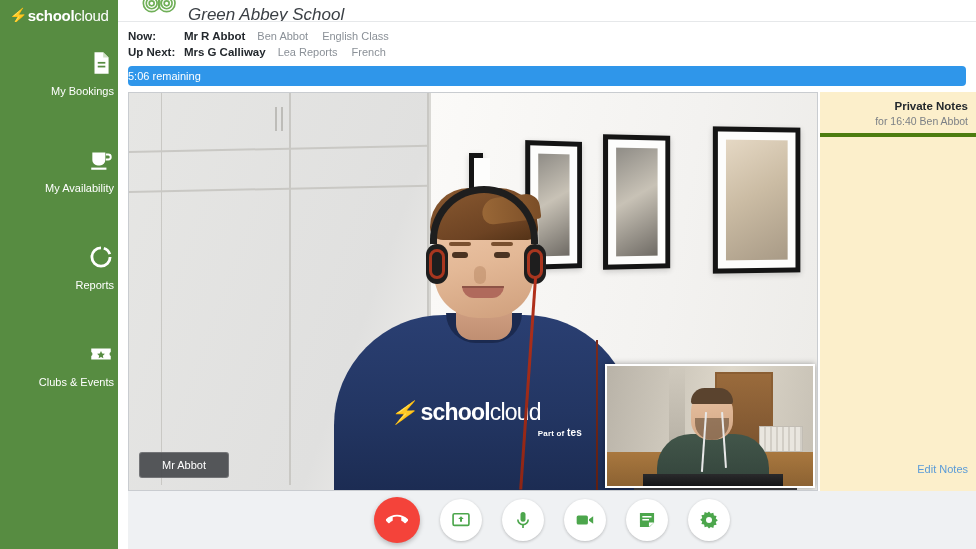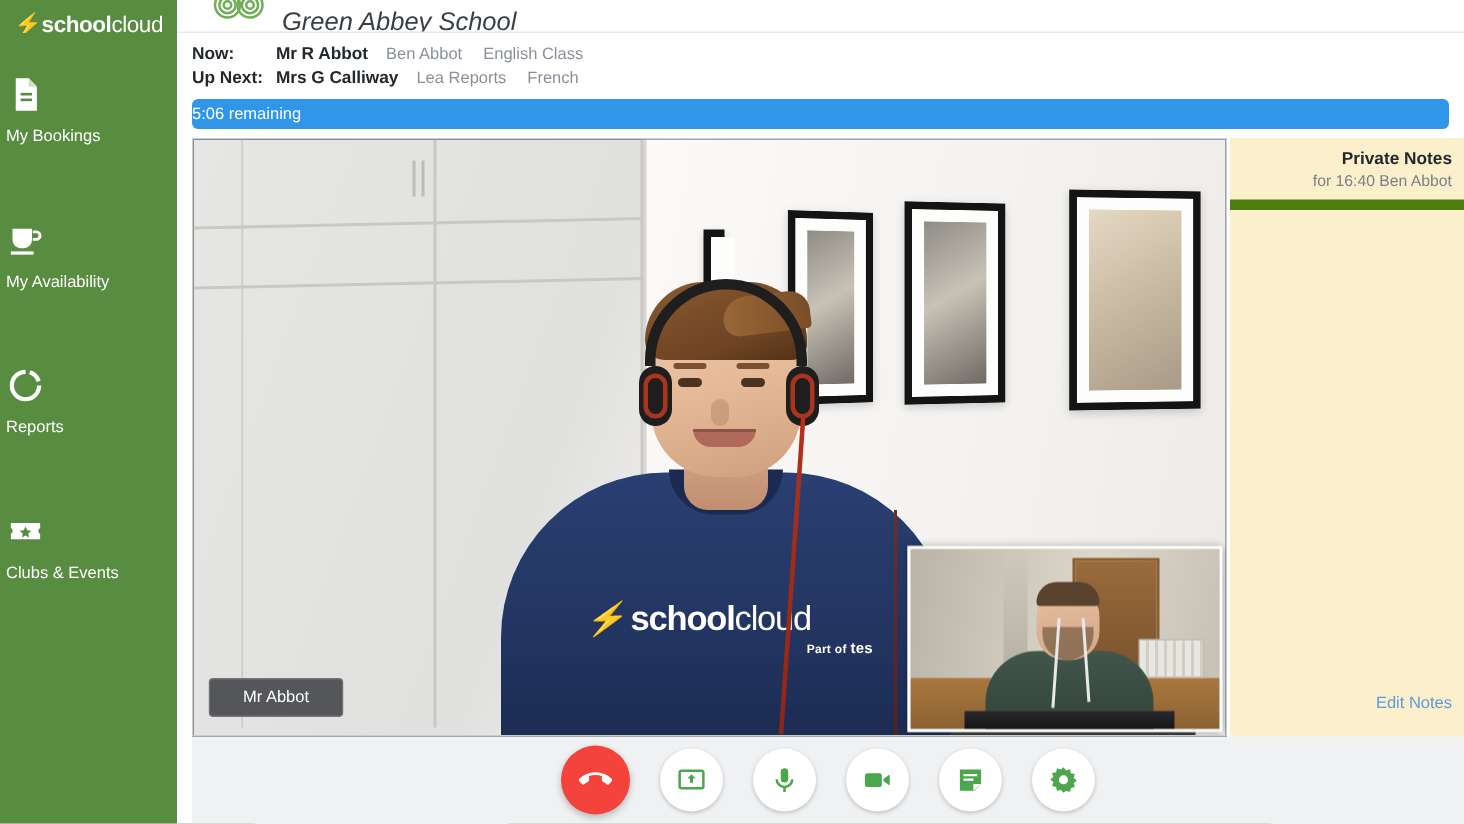--- a/index.html
+++ b/index.html
@@ -27,21 +27,21 @@
   }
   #brand-text {
     font-size: 15px; font-weight: bold; color: #ffffff;
     letter-spacing: -0.3px; white-space: nowrap;
     position: relative; top: 3px;
   }
   #brand-text .bolt { color: #F5D547; }
   #brand-text .light { font-weight: normal; }
   .nav-list { padding-top: 14px; }
   .nav-item {
-    display: flex; flex-direction: column; align-items: flex-start;
+    display: flex; flex-direction: column; align-items: flex-end;
     justify-content: center;
     padding: 14px 4px 10px 4px;
     margin-bottom: 26px;
     cursor: pointer;
     color: #fff;
   }
   .nav-icon { width: 26px; height: 26px; margin-bottom: 9px; display:block; }
   .nav-label { font-size: 11px; color: #ffffff; text-align: center; line-height: 1.1; }
 
   
@@ -249,21 +249,21 @@
   #sv-cord-r { position:absolute; left:116px; top:46px; width:2px; height:56px; background:#e8e8e8; transform: rotate(-4deg);}
   #sv-laptop { position:absolute; left:36px; bottom:0; width:140px; height:12px;
     background: linear-gradient(180deg,#2a2a2c,#151517); }
 
   
   #notes-panel {
     flex: 1; background: #FCEFCB; position: relative;
     display: flex; flex-direction: column;
     min-width: 0;
   }
-  #notes-head { padding: 8px 8px 6px 8px; border-bottom: 7px solid #4d7c0f; text-align: right; }
+  #notes-head { padding: 8px 8px 6px 8px; border-bottom: 4px solid #4d7c0f; text-align: right; }
   #notes-title { font-size: 11.5px; font-weight: bold; color: #23282d; white-space: nowrap; }
   #notes-sub { font-size: 10.5px; color: #7c8086; margin-top: 3px; white-space: nowrap; }
   #notes-body { flex: 1; }
   #notes-foot { text-align: right; padding: 0 8px 14px 8px; }
   #edit-notes { font-size: 11px; color: #5A9BD8; cursor: pointer; }
 
   
   #controls {
     height: 58px; flex: 0 0 58px;
     background: #EFF1F3;

